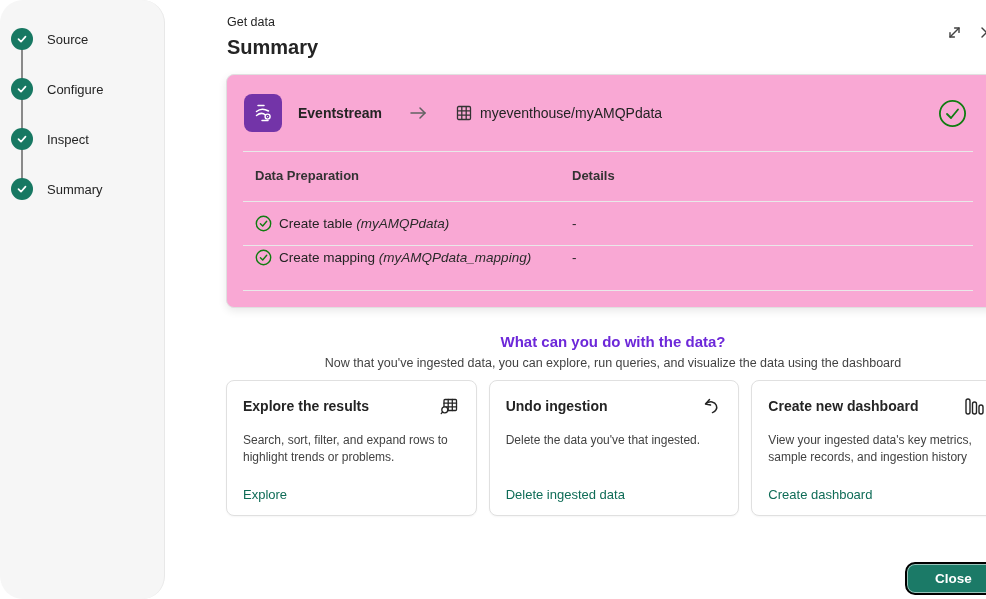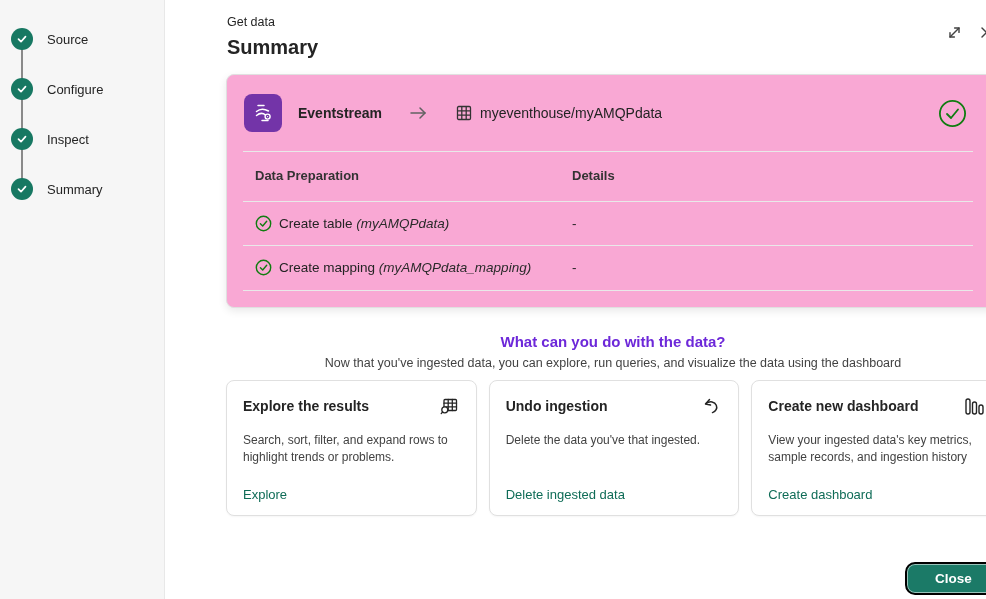--- a/index.html
+++ b/index.html
@@ -8,21 +8,21 @@
     font-family: "Liberation Sans", "DejaVu Sans", sans-serif;
     background: #ffffff;
     color: #242424;
     overflow: hidden;
   }
   .app { position: relative; width: 986px; height: 599px; background: #fff; }
 
   
   .stepper {
     position: absolute; left: 0; top: 0; width: 165px; height: 599px;
-    background: #f6f6f6; border-right: 1px solid #e8e8e8;
+    background: #f6f6f6; border-right: 1px solid #e8e8e8; border-radius: 23px;
   }
   .stepper-line {
     position: absolute; left: 21px; top: 40px; width: 2px; height: 149px;
     background: #8a8a8a;
   }
   .step { position: absolute; left: 0; height: 24px; display: flex; align-items: center; }
   .step-0 { top: 27px; } .step-1 { top: 77px; } .step-2 { top: 127px; } .step-3 { top: 177px; }
   .step-circle {
     position: relative; margin-left: 11px; width: 22px; height: 22px; border-radius: 50%;
     background: #177862; display: flex; align-items: center; justify-content: center;
@@ -62,21 +62,21 @@
   .divider { position: absolute; left: 16px; width: 730px; height: 1px; background: #e9e9e9; }
   .d1 { top: 76px; } .d2 { top: 126px; } .d3 { top: 170px; } .d4 { top: 215px; }
 
   .tbl-header { position: absolute; top: 126px; }
   .col-head { position: absolute; top: -33px; font-size: 13px; font-weight: 700; color: #333; white-space: nowrap; }
   .col-head.c1 { left: 28px; }
   .col-head.c2 { left: 345px; }
 
   .tbl-row { position: absolute; left: 0; width: 746px; display: flex; align-items: center; }
   .row-1 { top: 126px; height: 44px; }
-  .row-2 { top: 170px; height: 45px; }
+  .row-2 { top: 160px; height: 45px; }
   .row-check { position: absolute; left: 28px; display: flex; }
   .row-action { position: absolute; left: 52px; font-size: 13.5px; color: #242424; white-space: nowrap; }
   .row-action .obj-name { font-style: italic; color: #2b2b2b; }
   .row-details { position: absolute; left: 345px; font-size: 13.5px; color: #242424; }
 
   .scrollbar { position: absolute; right: 3px; top: 14px; width: 10px; height: 214px; border-radius: 5px; background: #efefef; }
   .scroll-thumb { position: absolute; top: 0; left: 0; width: 10px; height: 152px; border-radius: 5px; background: #6f6f6f; }
 
   
   .section-title { position: absolute; left: 0; top: 333px; width: 820px; text-align: center; font-size: 15px; font-weight: 700; color: #6d28d9; }

